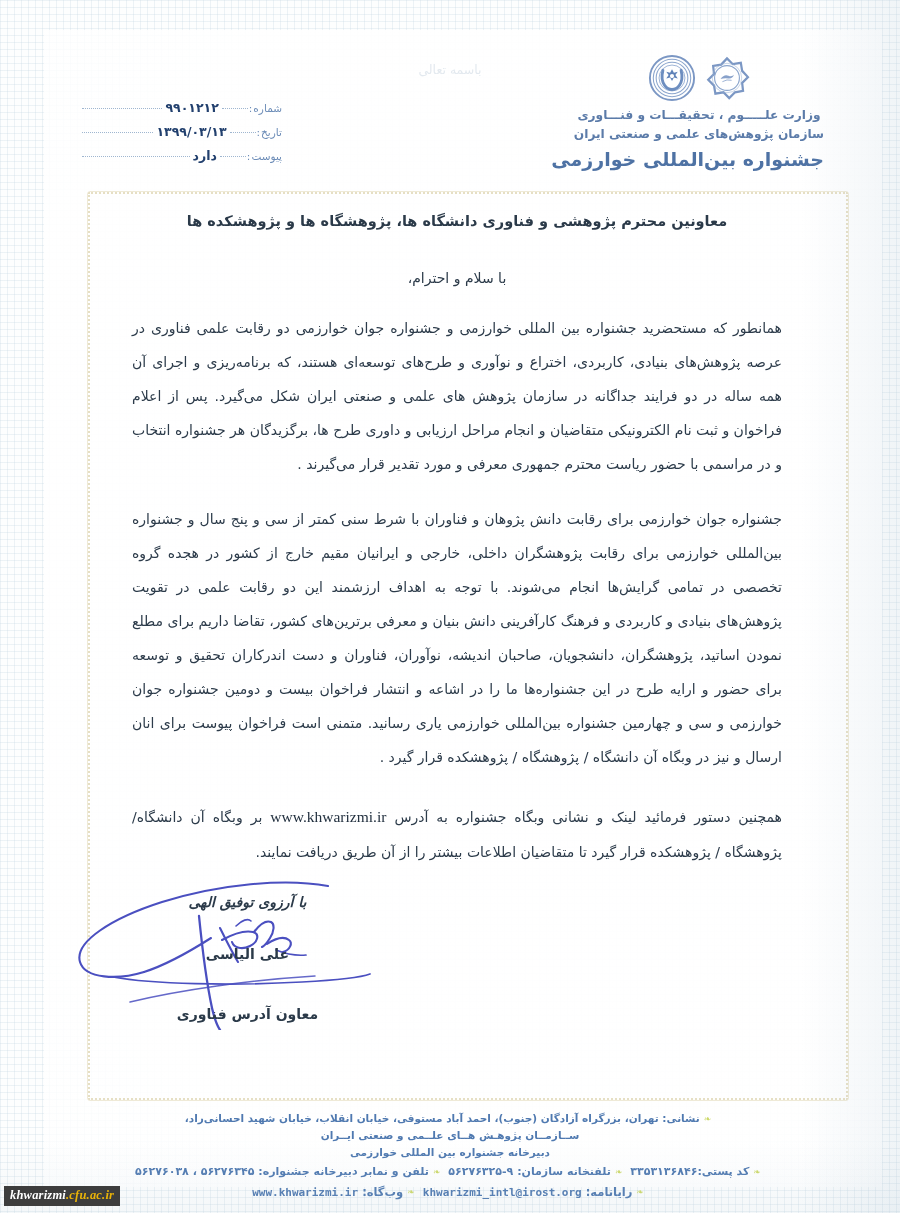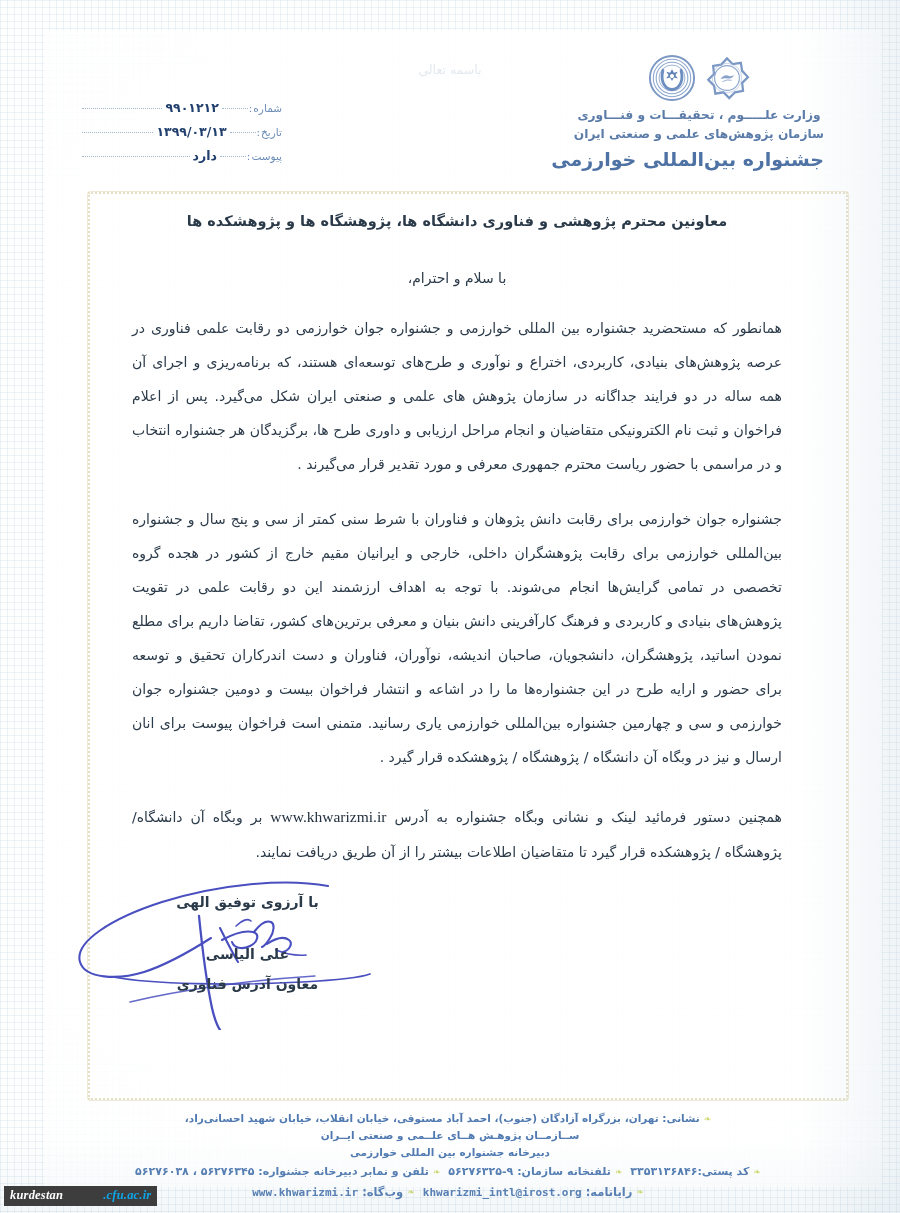--- a/index.html
+++ b/index.html
@@ -209,22 +209,22 @@
     top: 895px;
     width: 215px;
     text-align: center;
     direction: rtl;
     color: #2b3a49;
     font-size: 14px;
     font-weight: 700;
     z-index: 3;
   }
   #signature .sig-line { line-height: 1.0; }
-  #sig-l1 { margin-bottom: 38px; }
-  #sig-l2 { margin-bottom: 16px; }
+  #sig-l1 { margin-bottom: 38px; font-style: italic; }
+  #sig-l2 { margin-bottom: 46px; }
   #sig-l3 { }
 
   #sig-ink {
     position: absolute;
     left: 70px;
     top: 880px;
     width: 330px;
     height: 150px;
     z-index: 2;
     pointer-events: none;
@@ -282,21 +282,21 @@
     padding: 2px 6px 3px 6px;
     font-family: "Liberation Serif", "DejaVu Serif", serif;
     font-size: 12.5px;
     font-weight: 700;
     font-style: italic;
     letter-spacing: .2px;
     direction: ltr;
     z-index: 6;
   }
   #watermark .wm-a { color: #ffffff; }
-  #watermark .wm-b { color: #0ea5e9; margin-left: 40px; }
+  #watermark .wm-b { color: #eab308; }
 </style>
 </head>
 <body>
 
 <div id="page">
 
   <div id="paper-wash"></div>
 
   <div class="basmalah">باسمه تعالی</div>
 
@@ -409,17 +409,17 @@
     </div>
     <div class="f-line f-net">
       <span class="bullet">❧</span><span>رایانامه:</span>
       <span class="ltr mono">khwarizmi_intl@irost.org</span>
       <span class="bullet">❧</span><span>وب‌گاه:</span>
       <span class="ltr mono">www.khwarizmi.ir</span>
     </div>
   </div>
 
   <div id="watermark">
-    <span class="wm-a">kurdestan</span><span class="wm-b">.cfu.ac.ir</span>
+    <span class="wm-a">khwarizmi</span><span class="wm-b">.cfu.ac.ir</span>
   </div>
 
   <div id="scan-shade"></div>
 </div>
 
 </body></html>

